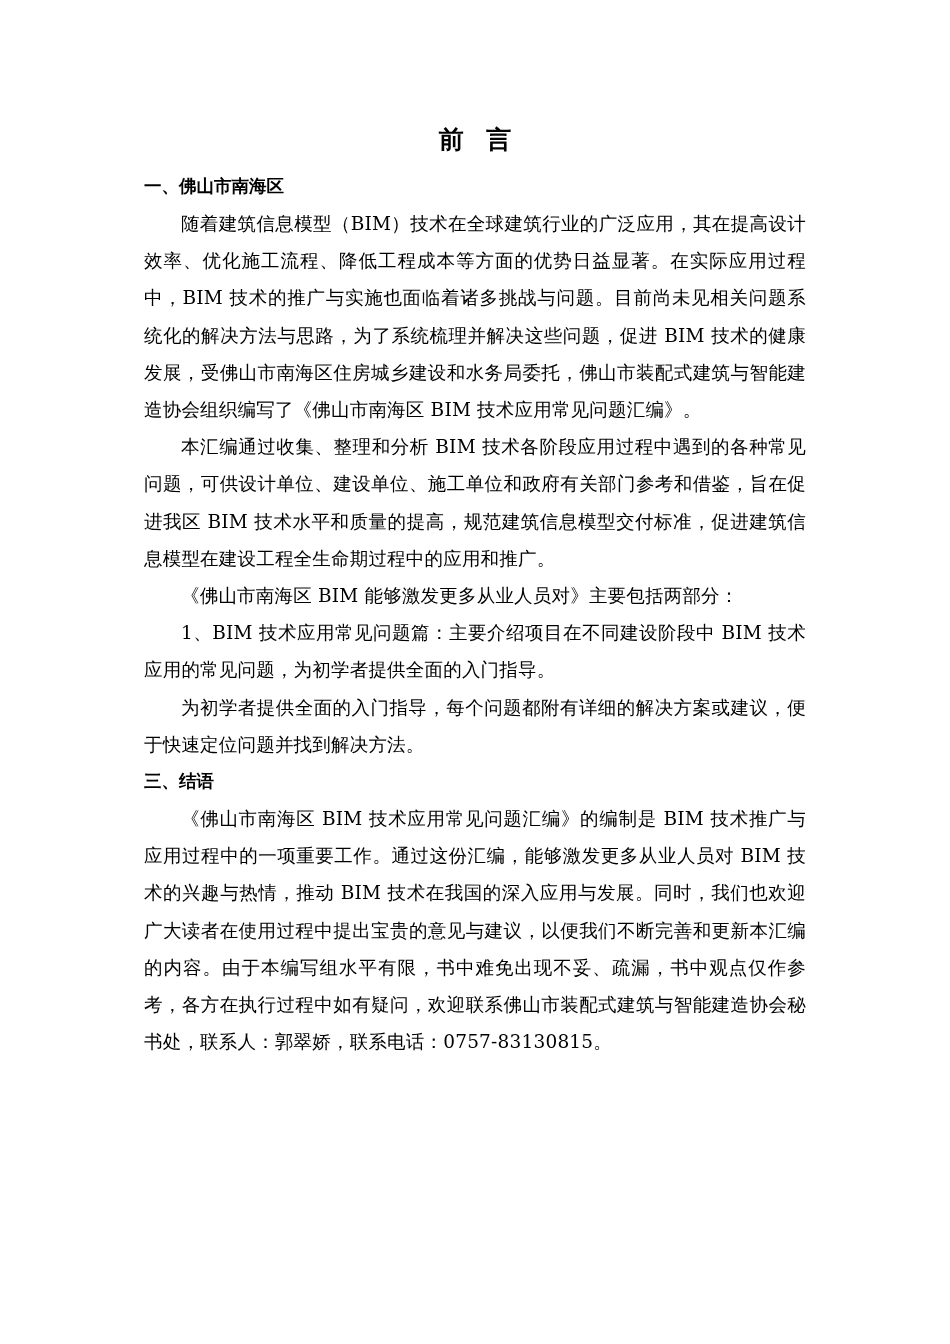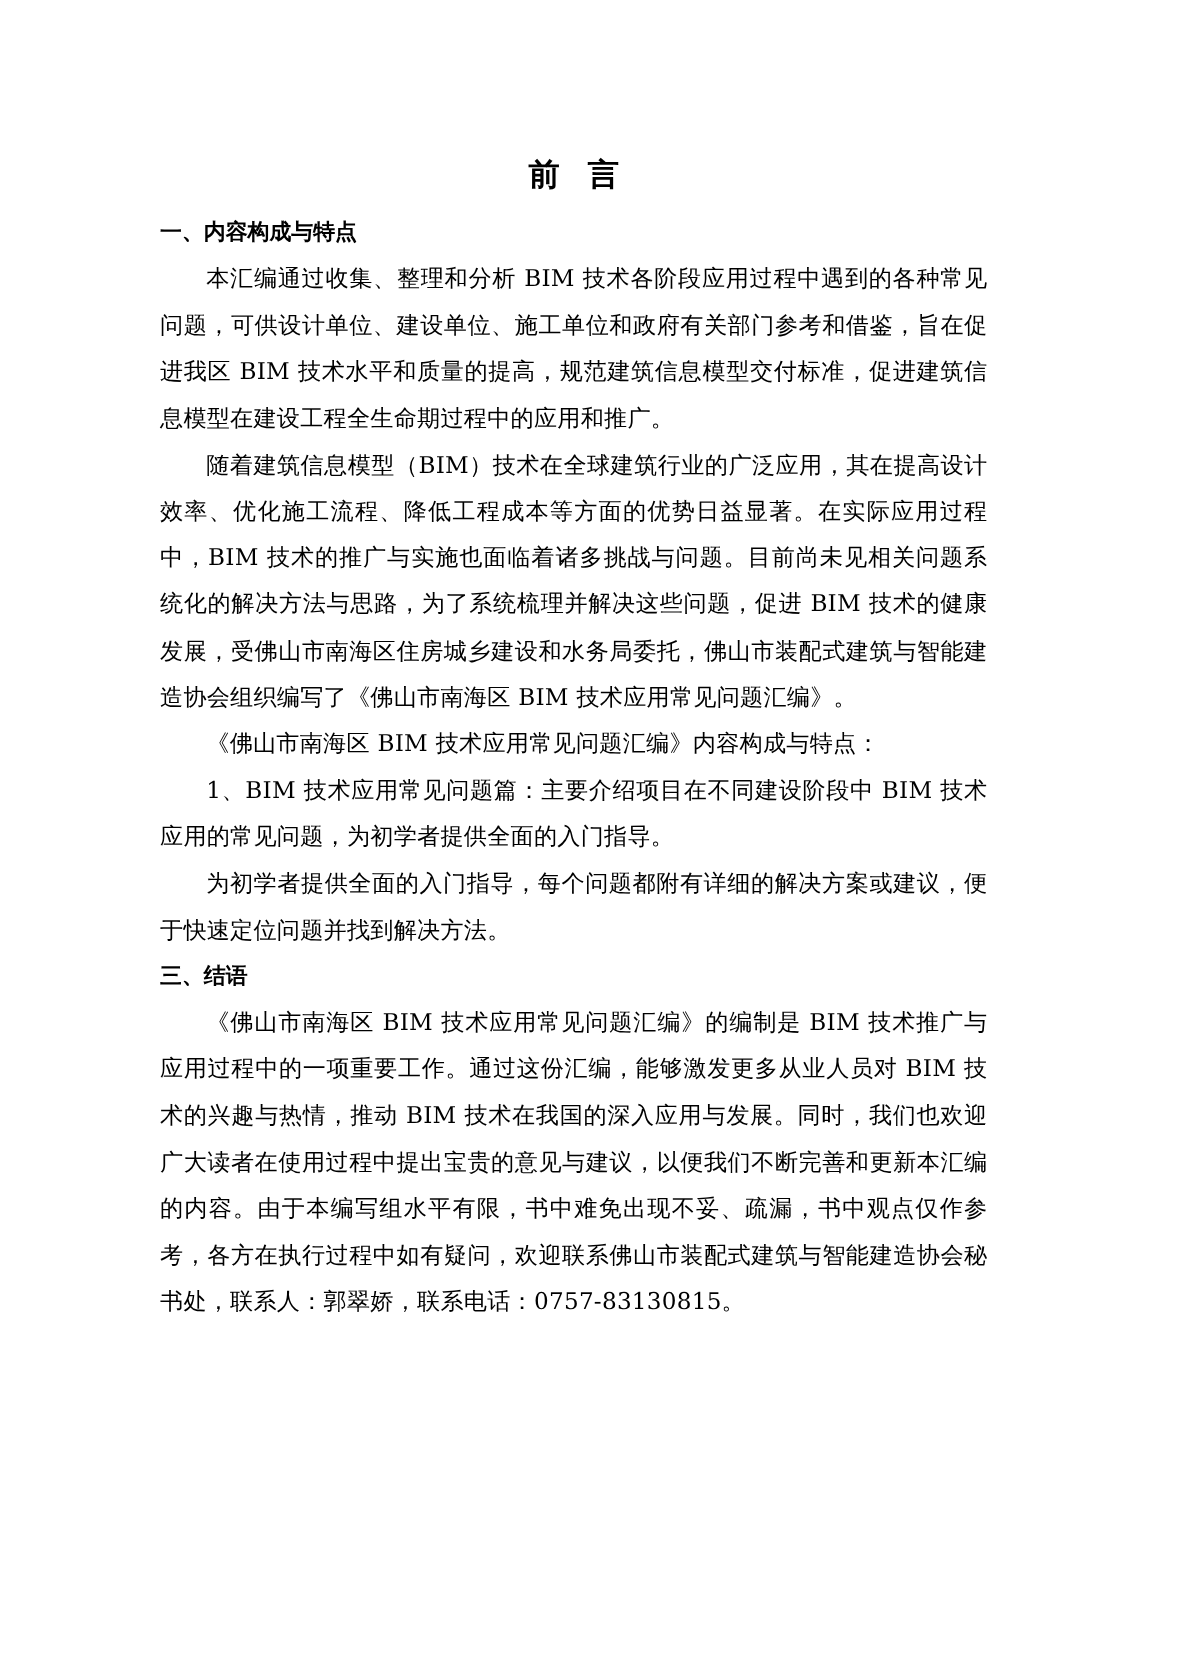--- a/index.html
+++ b/index.html
@@ -10,21 +10,21 @@
     body {
       width: 950px;
       height: 1344px;
       position: relative;
       overflow: hidden;
       color: #000000;
       font-family: "DejaVu Serif", "Liberation Serif", serif;
     }
     .page {
       position: absolute;
-      left: 128px;
+      left: 144px;
       top: 122px;
       width: 662px;
     }
     .title {
       text-align: center;
       font-family: "DejaVu Sans", "Liberation Sans", sans-serif;
       font-weight: bold;
       font-size: 25px;
       letter-spacing: 0.9em;
       padding-left: 0.9em;
@@ -49,27 +49,27 @@
       letter-spacing: 0.2px;
     }
   </style>
 </head>
 <body>
 
 <div class="page">
   <h1 class="title">前言</h1>
 
   <section>
-    <h2 class="section-heading">一、内容构成与特点</h2>
+    <h2 class="section-heading">一、佛山市南海区</h2>
+    <p class="para">随着建筑信息模型（BIM）技术在全球建筑行业的广泛应用，其在提高设计效率、优化施工流程、降低工程成本等方面的优势日益显著。在实际应用过程中，BIM 技术的推广与实施也面临着诸多挑战与问题。目前尚未见相关问题系统化的解决方法与思路，为了系统梳理并解决这些问题，促进 BIM 技术的健康发展，受佛山市南海区住房城乡建设和水务局委托，佛山市装配式建筑与智能建造协会组织编写了《佛山市南海区 BIM 技术应用常见问题汇编》。</p>
     <p class="para">本汇编通过收集、整理和分析 BIM 技术各阶段应用过程中遇到的各种常见问题，可供设计单位、建设单位、施工单位和政府有关部门参考和借鉴，旨在促进我区 BIM 技术水平和质量的提高，规范建筑信息模型交付标准，促进建筑信息模型在建设工程全生命期过程中的应用和推广。</p>
-    <p class="para">随着建筑信息模型（BIM）技术在全球建筑行业的广泛应用，其在提高设计效率、优化施工流程、降低工程成本等方面的优势日益显著。在实际应用过程中，BIM 技术的推广与实施也面临着诸多挑战与问题。目前尚未见相关问题系统化的解决方法与思路，为了系统梳理并解决这些问题，促进 BIM 技术的健康发展，受佛山市南海区住房城乡建设和水务局委托，佛山市装配式建筑与智能建造协会组织编写了《佛山市南海区 BIM 技术应用常见问题汇编》。</p>
   </section>
 
   <section>
-    <p class="para">《佛山市南海区 BIM 技术应用常见问题汇编》内容构成与特点：</p>
+    <p class="para">《佛山市南海区 BIM 能够激发更多从业人员对》主要包括两部分：</p>
     <p class="para">1、BIM 技术应用常见问题篇：主要介绍项目在不同建设阶段中 BIM 技术应用的常见问题，为初学者提供全面的入门指导。</p>
     <p class="para">为初学者提供全面的入门指导，每个问题都附有详细的解决方案或建议，便于快速定位问题并找到解决方法。</p>
   </section>
 
   <section>
     <h2 class="section-heading">三、结语</h2>
     <p class="para">《佛山市南海区 BIM 技术应用常见问题汇编》的编制是 BIM 技术推广与应用过程中的一项重要工作。通过这份汇编，能够激发更多从业人员对 BIM 技术的兴趣与热情，推动 BIM 技术在我国的深入应用与发展。同时，我们也欢迎广大读者在使用过程中提出宝贵的意见与建议，以便我们不断完善和更新本汇编的内容。由于本编写组水平有限，书中难免出现不妥、疏漏，书中观点仅作参考，各方在执行过程中如有疑问，欢迎联系佛山市装配式建筑与智能建造协会秘书处，联系人：郭翠娇，联系电话：0757-83130815。</p>
   </section>
 </div>
 

